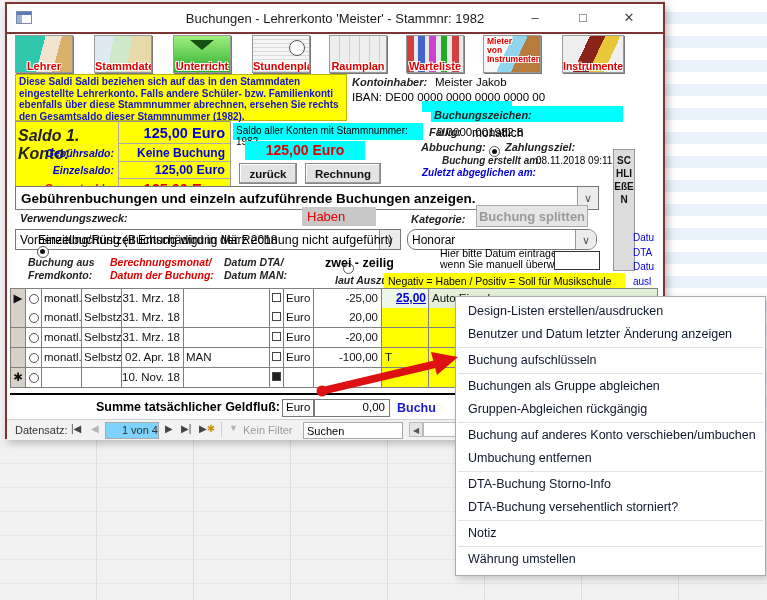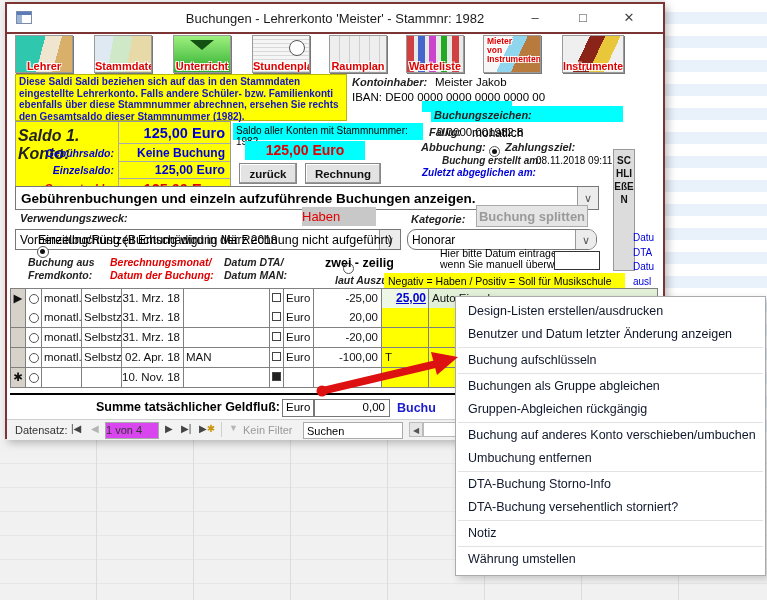--- a/index.html
+++ b/index.html
@@ -201,21 +201,21 @@
     <div class="abs combo" style="left:8px;top:182px;width:584px;height:24px;">
       <div style="padding:4px 0 0 5px;font-weight:bold;font-size:13.5px;white-space:nowrap;">Gebührenbuchungen und einzeln aufzuführende Buchungen anzeigen.</div>
       <div class="arrowbox" style="line-height:23px;">∨</div>
     </div>
 
     
     <div class="abs schliessen">SCHLIEßEN</div>
 
     
     <span class="abs ital" style="left:13px;top:208px;font-size:11px;">Verwendungszweck:</span>
-    <div class="abs" style="left:295px;top:203px;width:74px;height:19px;background:#c8c8c8;color:#e00000;font-size:13px;line-height:19px;box-sizing:border-box;">Haben</div>
+    <div class="abs" style="left:295px;top:203px;width:74px;height:19px;background:#c8c8c8;color:#e00000;font-size:13px;padding-left:5px;line-height:19px;box-sizing:border-box;">Haben</div>
     <span class="abs ital" style="left:404px;top:209px;font-size:11px;">Kategorie:</span>
     <div class="abs" style="left:469px;top:201px;width:112px;height:22px;background:#e5e5e5;border:1px solid #aaa;color:#9a9a9a;font-weight:bold;font-size:13px;text-align:center;line-height:21px;box-sizing:border-box;">Buchung splitten</div>
 
     
     <div class="abs combo" style="left:8px;top:225px;width:386px;height:21px;">
       <div style="padding:3px 0 0 4px;font-size:12px;white-space:nowrap;">Vorbereitung/Rüstzeit Entschädigung März 2018</div>
       <div class="arrowbox">∨</div>
     </div>
     <div class="abs combo" style="left:400px;top:225px;width:190px;height:21px;border-radius:9px;">
       <div style="padding:3px 0 0 4px;font-size:12px;white-space:nowrap;">Honorar</div>
@@ -323,21 +323,21 @@
     <div class="abs" style="left:3px;top:396px;width:270px;text-align:right;font-weight:bold;font-size:12.5px;">Summe tatsächlicher Geldfluß:</div>
     <div class="abs fieldbox" style="left:275px;top:395px;width:32px;height:18px;padding:1px 0 0 3px;">Euro</div>
     <div class="abs fieldbox" style="left:307px;top:395px;width:76px;height:18px;text-align:right;padding:1px 4px 0 0;">0,00</div>
     <div class="abs" style="left:390px;top:397px;font-weight:bold;font-size:12.5px;color:#1a1ad0;">Buchu</div>
 
     
     <div class="navbar">
       <span style="position:absolute;left:8px;top:4px;">Datensatz:</span>
       <span class="navglyph" style="left:64px;">|◀</span>
       <span class="navglyph" style="left:84px;color:#b5b5b5;">◀</span>
-      <span style="position:absolute;left:98px;top:2px;width:52px;height:15px;background:#d946ef;border:1px solid #aaa;text-align:left;line-height:15px;">1 von 4</span>
+      <span style="position:absolute;left:98px;top:2px;width:52px;height:15px;background:#7dd3fc;border:1px solid #aaa;text-align:right;line-height:15px;">1 von 4</span>
       <span class="navglyph" style="left:158px;">▶</span>
       <span class="navglyph" style="left:174px;">▶|</span>
       <span class="navglyph" style="left:192px;"><span>▶</span><span style="color:#c8960c;">✱</span></span>
       <span style="position:absolute;left:214px;top:2px;height:15px;border-left:1px solid #cfcfcf;"></span>
       <span class="navglyph" style="left:222px;color:#b5b5b5;font-size:9px;">▼</span>
       <span style="position:absolute;left:236px;top:4px;color:#9a9a9a;">Kein Filter</span>
       <input style="position: absolute; left: 296px; top: 2px; width: 92px; height: 15px; border: 1px solid rgb(170, 170, 170); font-size: 11px; padding: 0px 3px; box-sizing: content-box;" value="Suchen">
       <span style="position:absolute;left:402px;top:2px;width:14px;height:15px;background:#e6e6e6;border:1px solid #bbb;text-align:center;line-height:15px;font-size:8px;color:#555;box-sizing:border-box;">◀</span>
       <span style="position:absolute;left:416px;top:2px;width:40px;height:15px;background:#fff;border:1px solid #bbb;box-sizing:border-box;"></span>
     </div>

